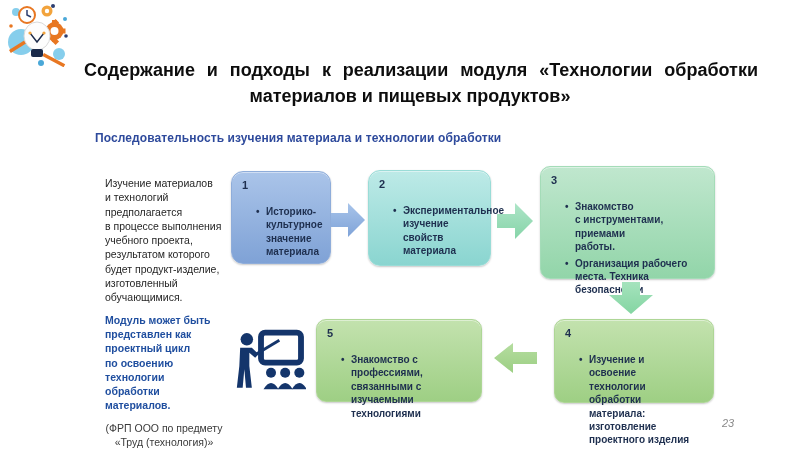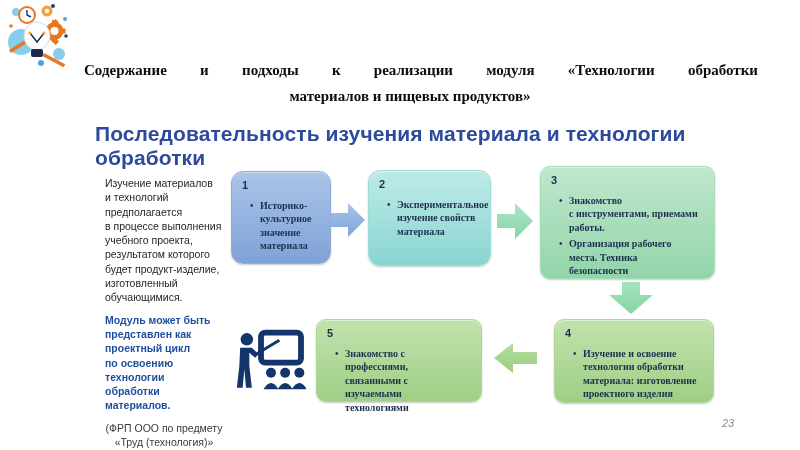--- a/index.html
+++ b/index.html
@@ -3,44 +3,44 @@
 <meta charset="utf-8">
 <style>
   html,body{margin:0;padding:0;background:#e9e9e9;}
   .slide{
     position:relative;width:800px;height:450px;background:#ffffff;
     font-family:"Liberation Sans",sans-serif;overflow:hidden;margin:0 auto;
   }
   
   .title-block{
     position:absolute;left:62px;top:57px;width:696px;
-    font-family:Liberation Serif, serif;font-weight:700;
-    font-size:15px;color:#0d0d0d;line-height:26px;
+    font-family:Liberation Sans, sans-serif;font-weight:700;
+    font-size:18px;color:#0d0d0d;line-height:26px;
   }
   .title-line1{text-align:justify;text-align-last:justify;text-indent:22px;}
   .title-line2{text-align:center;}
   
   .diagram-heading{
-    position:absolute;left:95px;top:122px;
-    font-size:21px;font-weight:700;color:#2e4a9c;letter-spacing:.1px;
+    position:absolute;left:95px;top:131px;
+    font-size:12px;font-weight:700;color:#2e4a9c;letter-spacing:.1px;
   }
   
   .intro{position:absolute;left:97px;top:168px;width:134px;font-size:10.5px;line-height:14.3px;}
   .intro p{margin:8px;white-space:pre-line;}
   .intro .p-black{color:#262626;}
   .intro .p-blue{color:#1f4e9f;font-weight:700;}
   .intro .p-note{color:#3a3a3a;text-align:center;}
   
   .step{
     position:absolute;border-radius:12px;box-sizing:border-box;
     padding:7px 6px 6px 10px;color:#1e2f4f;
     box-shadow:0 1px 2px rgba(0,0,0,.22), inset 0 1px 0 rgba(255,255,255,.45);
   }
   .step .num{font-size:11px;font-weight:700;margin-bottom:5px;}
-  .step ul{margin:8px;padding:0;list-style:none;font-family:Liberation Serif, serif;}
+  .step ul{margin:14px;padding:0;list-style:none;}
   .step li{
     position:relative;padding-left:10px;font-size:10px;font-weight:700;
     line-height:1.34;white-space:pre-line;margin-bottom:3px;
   }
   .step li::before{content:"\2022";position:absolute;left:0;top:0;}
   .box1{left:231px;top:171px;width:100px;height:93px;
     background:linear-gradient(180deg,#aac4e9 0%,#7fa2d6 100%);border:1px solid #8fadda;}
   .box2{left:368px;top:170px;width:123px;height:96px;
     background:linear-gradient(180deg,#bdeae7 0%,#8ad5d0 100%);border:1px solid #9adcd7;}
   .box3{left:540px;top:166px;width:175px;height:113px;border-radius:10px;

